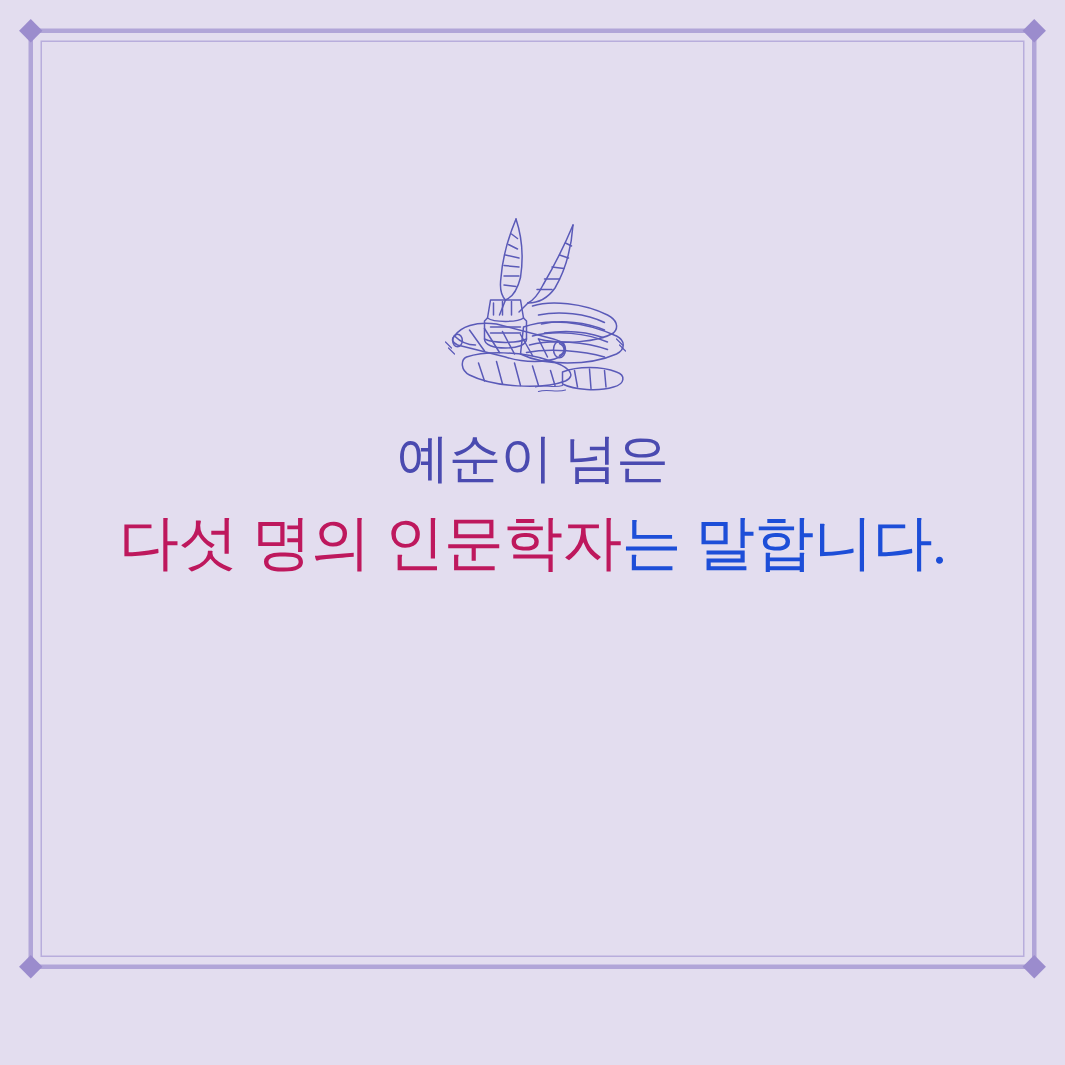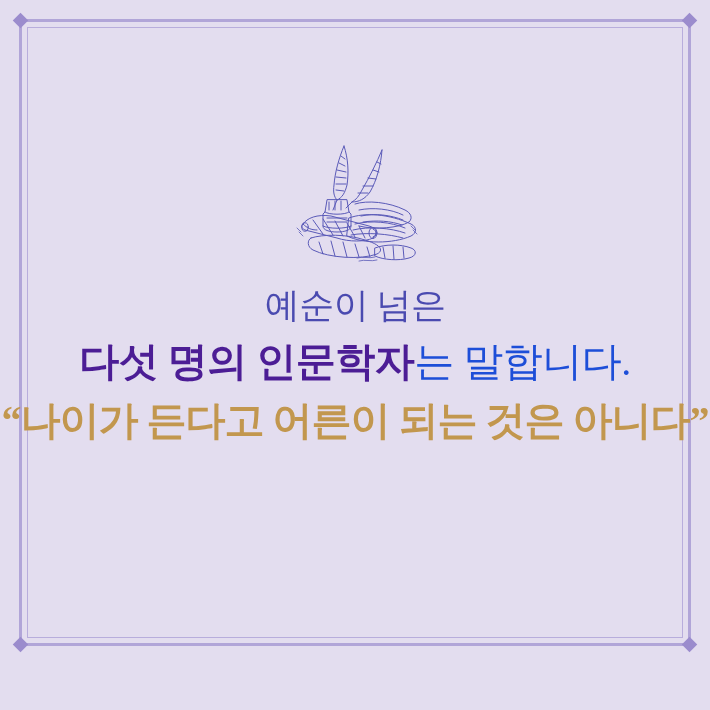--- a/index.html
+++ b/index.html
@@ -92,22 +92,22 @@
   }
 
   .line-2 {
     font-size: 40px;
     letter-spacing: -0.5px;
     margin-bottom: 19px;
     white-space: nowrap;
     color: #4a4ab0;
   }
   .line-2 .emph {
-    font-weight: 700;
-    color: #4c1d95;
+    font-weight: 400;
+    color: #be185d;
   }
   .line-2 .rest {
     font-weight: 400;
     color: #1d4ed8;
   }
 
   .line-3 {
     font-size: 40px;
     font-weight: 700;
     color: #c2974e;
@@ -176,17 +176,16 @@
         <path d="M70 121 C76 119 82 122 88 120" stroke-width="0.8"></path>
 
         <path d="M10 92 L14 96 M8 88 L12 92" stroke-width="0.8"></path>
         <path d="M124 90 L128 94 M122 86 L126 90" stroke-width="0.8"></path>
       </g>
     </svg>
 
     <div class="lines">
       <div class="line-1">예순이 넘은</div>
       <div class="line-2"><span class="emph">다섯 명의 인문학자</span><span class="rest">는 말합니다.</span></div>
-      <div class="line-3">“나이가 든다고 어른이 되는 것은 아니다”</div>
     </div>
 
   </div>
 </div>
 
 </body></html>

